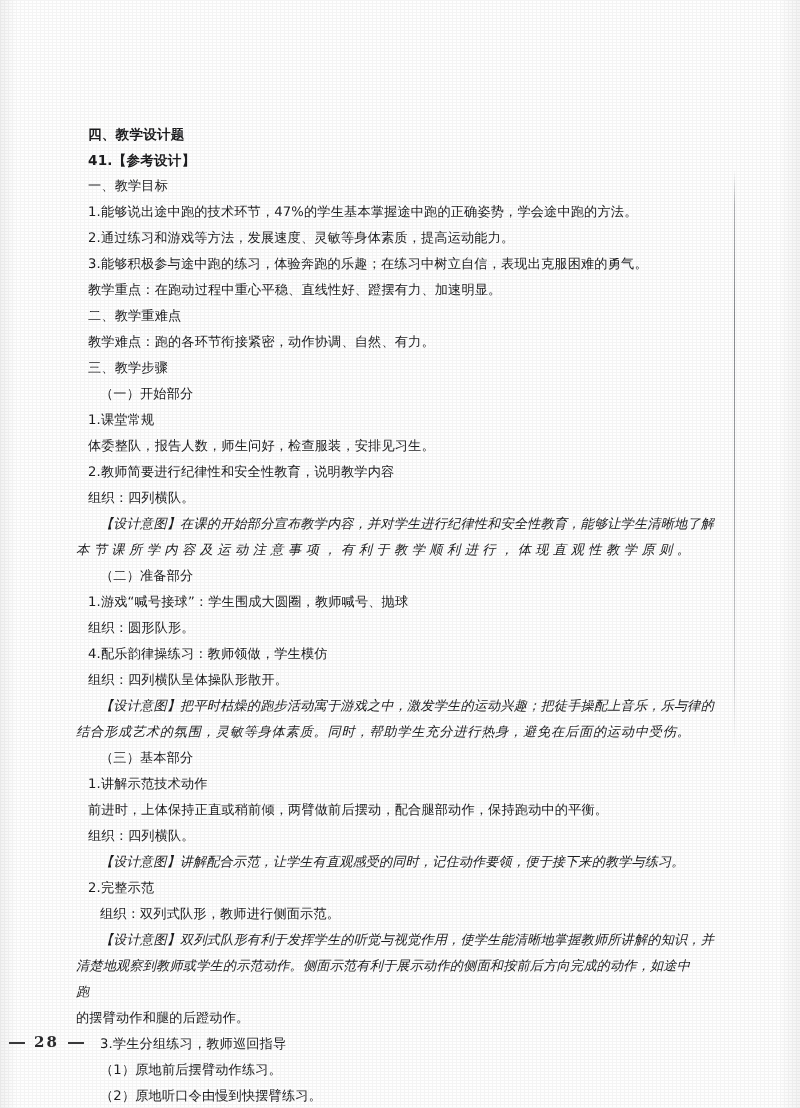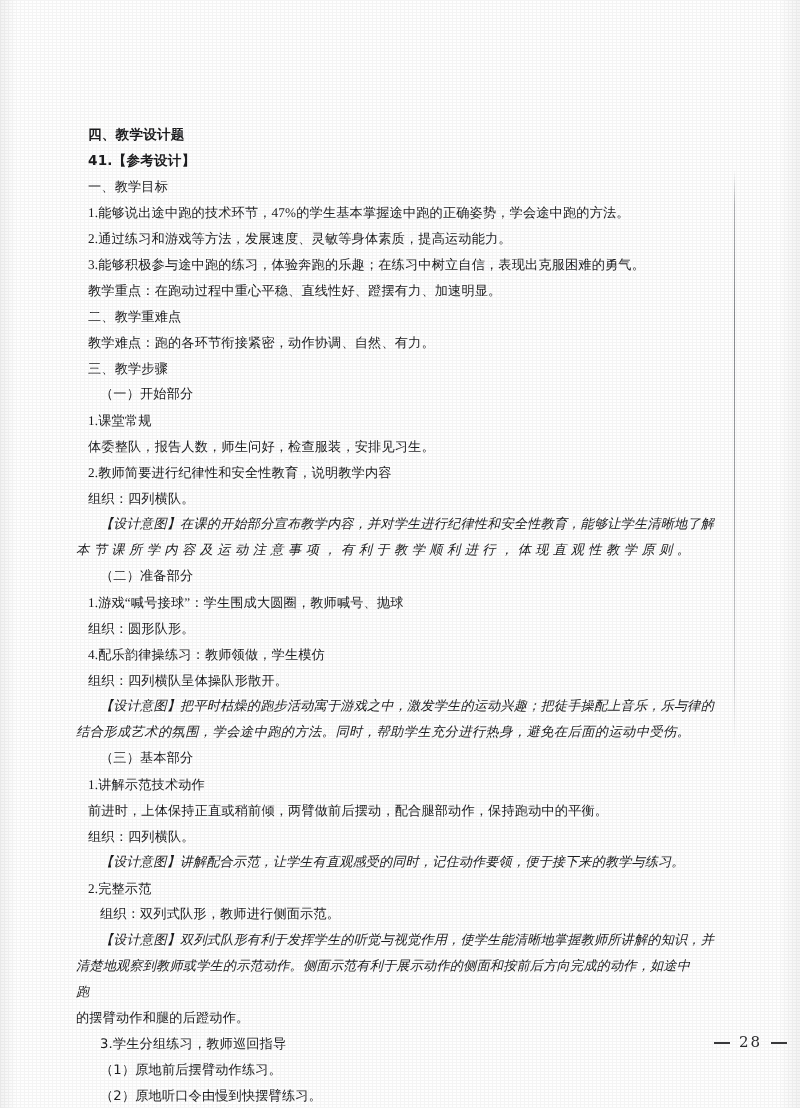--- a/index.html
+++ b/index.html
@@ -78,21 +78,21 @@
 
   
   .ln.bold {
     font-weight: bold;
     font-size: 13.6px;
     letter-spacing: 0.2px;
   }
 
   
   .ind-0  { padding-left: 12px; }   
-  .ind-1  { padding-left: 12px; font-family: Liberation Serif, serif; }
+  .ind-1  { padding-left: 12px; }
   .ind-2  { padding-left: 24px; }   
   .ind-hang { padding-left: 0px; }  
   .ind-si  { padding-left: 24px; }  
 
   
   .wide {
     width: 614px;
     white-space: normal;
     text-align: justify;
     text-align-last: justify;
@@ -100,21 +100,22 @@
     font-style: italic;
   }
   .wide.noj { text-align-last: left; }
 
   
   .footer {
     position: absolute;
     left: 0;
     top: 1032px;
     width: 796px;
-    text-align: right;
+    text-align: left;
+    font-weight: bold;
   }
   .footer .pageno {
     font-family: "DejaVu Serif", serif;
     font-size: 15px;
     color: #2a2a2c;
     letter-spacing: 2px;
     filter: blur(0.15px);
   }
   .footer .dash {
     display: inline-block;
@@ -166,21 +167,21 @@
         <div class="ln ind-1">2.教师简要进行纪律性和安全性教育，说明教学内容</div>
         <div class="ln ind-1">组织：四列横队。</div>
         <div class="ln wide ind-si">【设计意图】在课的开始部分宣布教学内容，并对学生进行纪律性和安全性教育，能够让学生清晰地了解</div>
         <div class="ln wide ind-hang">本节课所学内容及运动注意事项，有利于教学顺利进行，体现直观性教学原则。</div>
         <div class="ln ind-2">（二）准备部分</div>
         <div class="ln ind-1">1.游戏“喊号接球”：学生围成大圆圈，教师喊号、抛球</div>
         <div class="ln ind-1">组织：圆形队形。</div>
         <div class="ln ind-1">4.配乐韵律操练习：教师领做，学生模仿</div>
         <div class="ln ind-1">组织：四列横队呈体操队形散开。</div>
         <div class="ln wide ind-si">【设计意图】把平时枯燥的跑步活动寓于游戏之中，激发学生的运动兴趣；把徒手操配上音乐，乐与律的</div>
-        <div class="ln wide ind-hang">结合形成艺术的氛围，学会途中跑的方法。同时，帮助学生充分进行热身，避免在后面的运动中受伤。</div>
+        <div class="ln wide ind-hang">结合形成艺术的氛围，灵敏等身体素质。同时，帮助学生充分进行热身，避免在后面的运动中受伤。</div>
         <div class="ln ind-2">（三）基本部分</div>
         <div class="ln ind-1">1.讲解示范技术动作</div>
         <div class="ln ind-1">前进时，上体保持正直或稍前倾，两臂做前后摆动，配合腿部动作，保持跑动中的平衡。</div>
         <div class="ln ind-1">组织：四列横队。</div>
         <div class="ln wide noj ind-si">【设计意图】讲解配合示范，让学生有直观感受的同时，记住动作要领，便于接下来的教学与练习。</div>
         <div class="ln ind-1">2.完整示范</div>
         <div class="ln ind-2">组织：双列式队形，教师进行侧面示范。</div>
         <div class="ln wide ind-si">【设计意图】双列式队形有利于发挥学生的听觉与视觉作用，使学生能清晰地掌握教师所讲解的知识，并</div>
         <div class="ln wide ind-hang">清楚地观察到教师或学生的示范动作。侧面示范有利于展示动作的侧面和按前后方向完成的动作，如途中跑</div>
         <div class="ln ind-hang">的摆臂动作和腿的后蹬动作。</div>

